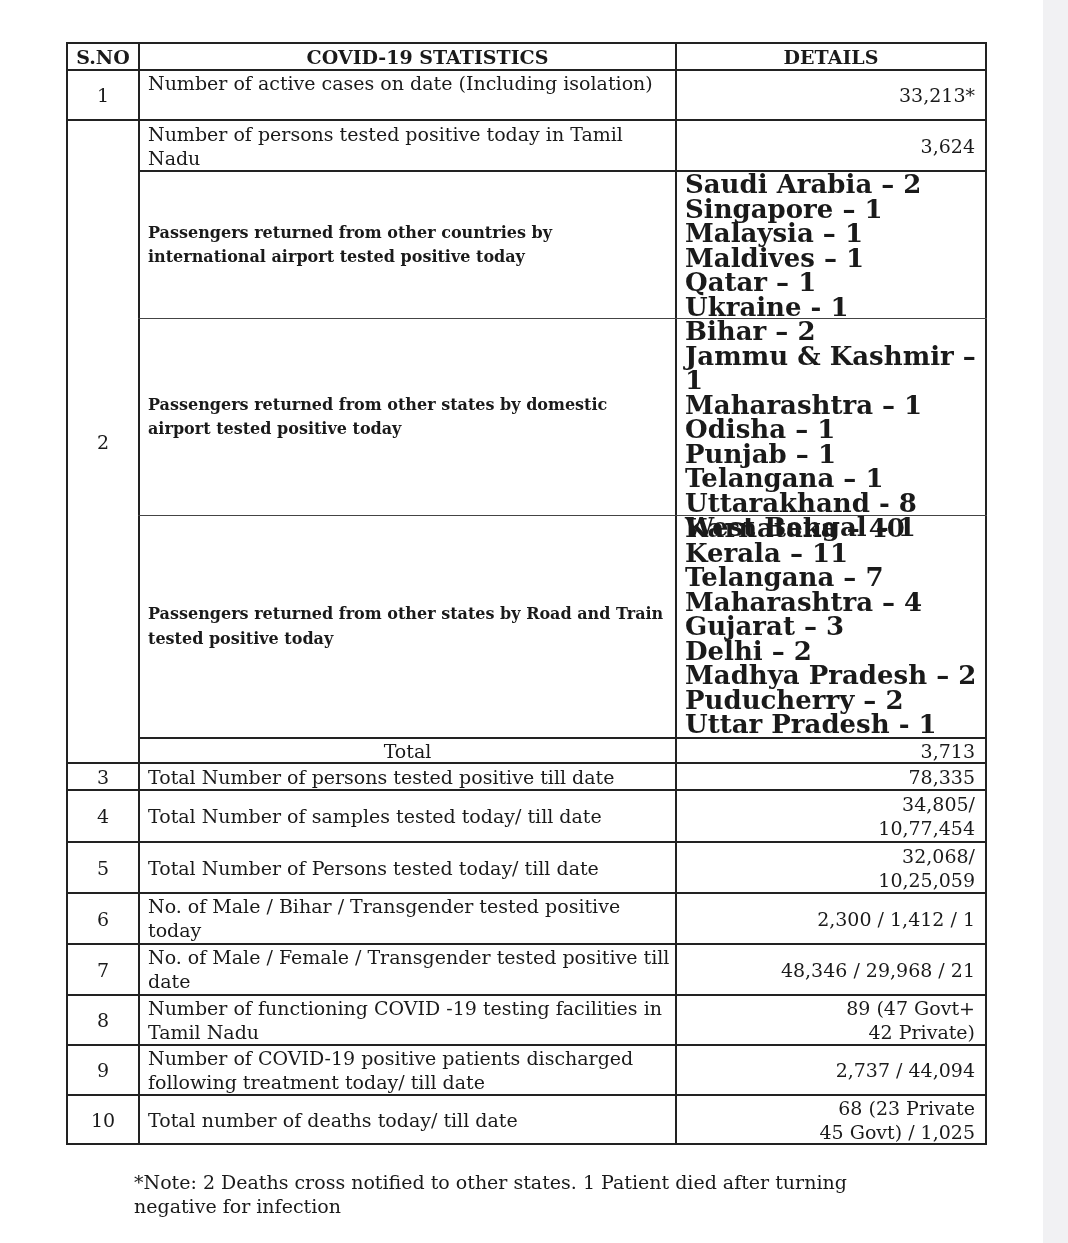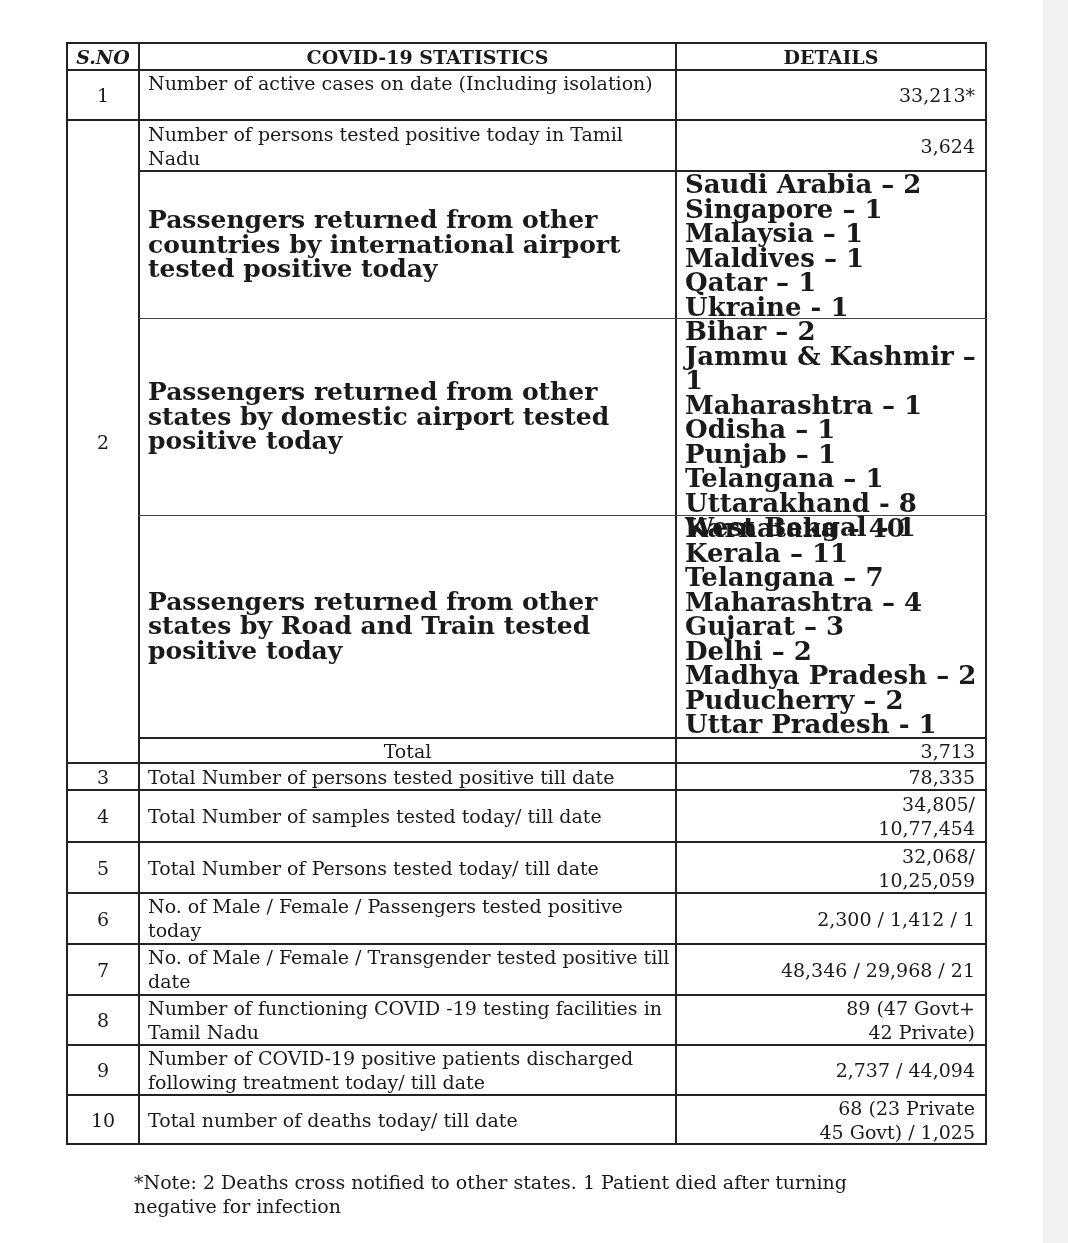--- a/index.html
+++ b/index.html
@@ -18,21 +18,21 @@
     box-sizing: border-box;
   }
   .hline { position: absolute; height: 2px; background: #222; }
   .hline.thin { height: 1px; background: #444; }
   .vline { position: absolute; width: 2px; background: #222; }
   .cell { position: absolute; box-sizing: border-box; font-size: 19px; line-height: 24px; }
   .hdr { font-weight: bold; font-size: 19px; text-align: center; }
   .sno { text-align: center; }
   .stat { padding-left: 8px; }
   .det { text-align: right; padding-right: 10px; }
-  .bold { font-weight: bold; font-size: 25px; line-height: 24.5px; }
+  .bold { font-weight: bold; font-size: 16px; line-height: 24.5px; }
   .list { padding-left: 8px; font-weight: bold; font-size: 26px; line-height: 24.5px; }
   .vcenter { display: flex; flex-direction: column; justify-content: center; }
   .note {
     position: absolute; left: 134px; top: 1170px; width: 760px;
     font-size: 19px; line-height: 24px;
   }
 </style>
 </head>
 <body>
 
@@ -55,21 +55,21 @@
   <div class="hline" style="left:0;width:921px;top:720px;"></div>
   <div class="hline" style="left:0;width:921px;top:747px;"></div>
   <div class="hline" style="left:0;width:921px;top:799px;"></div>
   <div class="hline" style="left:0;width:921px;top:850px;"></div>
   <div class="hline" style="left:0;width:921px;top:901px;"></div>
   <div class="hline" style="left:0;width:921px;top:952px;"></div>
   <div class="hline" style="left:0;width:921px;top:1002px;"></div>
   <div class="hline" style="left:0;width:921px;top:1052px;"></div>
   <div class="hline" style="left:0;width:921px;top:1101px;"></div>
 
-  <div class="cell hdr vcenter" style="left:2px;top:2px;width:70px;height:25px;font-style:italic;">S.NO</div>
+  <div class="cell hdr vcenter" style="left:2px;top:2px;width:70px;height:25px;">S.NO</div>
   <div class="cell hdr vcenter" style="left:74px;top:2px;width:535px;height:25px;padding-left:40px;">COVID-19 STATISTICS</div>
   <div class="cell hdr vcenter" style="left:611px;top:2px;width:308px;height:25px;">DETAILS</div>
 
   <div class="cell sno vcenter" style="left:2px;top:29px;width:70px;height:48px;">1</div>
   <div class="cell stat" style="left:74px;top:29px;width:535px;height:48px;">Number of active cases on date (Including isolation)</div>
   <div class="cell det vcenter" style="left:611px;top:29px;width:308px;height:48px;">33,213*</div>
 
   <div class="cell sno" style="left:2px;top:388px;width:70px;">2</div>
 
   <div class="cell stat" style="left:74px;top:80px;width:535px;height:48px;">Number of persons tested positive today in Tamil Nadu</div>
@@ -125,21 +125,21 @@
   </div>
 
   <div class="cell sno vcenter" style="left:2px;top:801px;width:70px;height:49px;">5</div>
   <div class="cell stat vcenter" style="left:74px;top:801px;width:535px;height:49px;">Total Number of Persons tested today/ till date</div>
   <div class="cell det vcenter" style="left:611px;top:801px;width:308px;height:49px;">
     <div>32,068/</div>
     <div>10,25,059</div>
   </div>
 
   <div class="cell sno vcenter" style="left:2px;top:852px;width:70px;height:49px;">6</div>
-  <div class="cell stat" style="left:74px;top:852px;width:535px;height:49px;">No. of Male / Female / Passengers tested positive today</div>
+  <div class="cell stat" style="left:74px;top:852px;width:535px;height:49px;">No. of Male / Bihar / Transgender tested positive today</div>
   <div class="cell det vcenter" style="left:611px;top:852px;width:308px;height:49px;">2,300 / 1,412 / 1</div>
 
   <div class="cell sno vcenter" style="left:2px;top:903px;width:70px;height:49px;">7</div>
   <div class="cell stat" style="left:74px;top:903px;width:535px;height:49px;">No. of Male / Female / Transgender tested positive till date</div>
   <div class="cell det vcenter" style="left:611px;top:903px;width:308px;height:49px;">48,346 / 29,968 / 21</div>
 
   <div class="cell sno vcenter" style="left:2px;top:954px;width:70px;height:48px;">8</div>
   <div class="cell stat" style="left:74px;top:954px;width:535px;height:48px;">Number of functioning COVID -19 testing facilities in Tamil Nadu</div>
   <div class="cell det" style="left:611px;top:954px;width:308px;height:48px;">
     <div>89 (47 Govt+</div>

